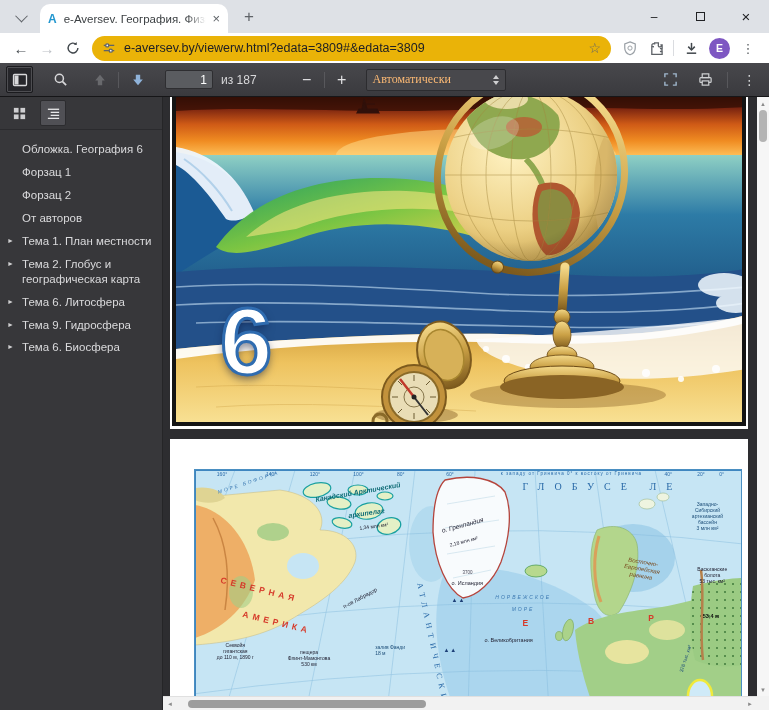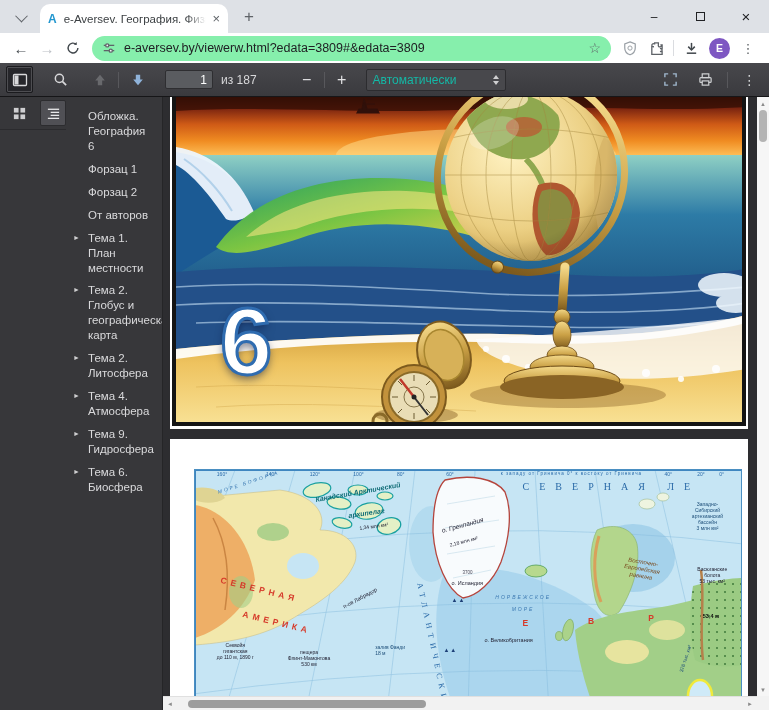--- a/index.html
+++ b/index.html
@@ -19,48 +19,48 @@
   .wincontrols{margin-left:auto;display:flex;height:33px;align-items:center;}
   .wc{width:46px;height:33px;display:flex;align-items:center;justify-content:center;color:#202124;font-size:12px;cursor:pointer;}
   .wc.max span{display:block;width:9px;height:9px;border:1.2px solid #202124;}
   .wc.close{font-size:15px;}
 
   
   .toolbar{height:30px;background:#fff;display:flex;align-items:center;padding:0 8px;flex:0 0 auto;}
   .nav-btn{width:26px;height:26px;display:flex;align-items:center;justify-content:center;color:#41474c;font-size:15px;cursor:pointer;border-radius:50%;}
   .nav-btn.fwd{color:#bdc1c6;}
   .nav-btn svg{display:block;}
-  .omnibox{flex:1;height:25px;background:#86efac;border-radius:13px;display:flex;align-items:center;padding:0 10px;margin:0 6px;min-width:0;}
+  .omnibox{flex:1;height:25px;background:#eab308;border-radius:13px;display:flex;align-items:center;padding:0 10px;margin:0 6px;min-width:0;}
   .omnibox .url{flex:1;font-size:12.5px;color:#202124;white-space:nowrap;overflow:hidden;margin-left:8px;}
   .omnibox .star{color:#5f6368;font-size:14px;cursor:pointer;margin-left:6px;}
   .tb-ic{width:26px;height:26px;display:flex;align-items:center;justify-content:center;color:#5f6368;cursor:pointer;}
   .tb-ic.kebab{font-size:13px;color:#5f6368;}
   .tb-divider{width:1px;height:16px;background:#dadce0;margin:0 4px;}
   .avatar{width:21px;height:21px;border-radius:50%;display:flex;align-items:center;justify-content:center;color:#fff;font-size:10.5px;font-weight:bold;margin:0 5px;cursor:pointer;}
 
   
   .pdfbar{height:34px;background:linear-gradient(#48484c,#3a3a3e);border-bottom:1px solid #161618;display:flex;align-items:center;color:#d2d2d4;flex:0 0 auto;padding:0 6px;}
   .pbtn{width:27px;height:27px;display:flex;align-items:center;justify-content:center;border-radius:2px;cursor:pointer;flex:0 0 auto;}
   .pbtn.toggled{background:#26262a;border:1px solid #1b1b1e;box-shadow:0 0 0 1px #4e4e52 inset;}
   .pbtn.dis{opacity:.45;}
   .pdiv{width:1px;height:16px;background:#58585c;margin:0 5px;flex:0 0 auto;}
   .pageinput{width:48px;height:19px;background:#5a5c60;border:1px solid #2e2e31;border-radius:2px;color:#fff;font-size:12px;text-align:right;padding:0 5px;margin-left:14px;}
   .pagecount{font-size:12px;color:#d8d8da;margin-left:8px;white-space:nowrap;}
   .zbtn{width:24px;height:24px;display:flex;align-items:center;justify-content:center;font-size:16px;color:#e2e2e4;cursor:pointer;}
   .zoomsel{width:140px;height:22px;background:#48484c;border:1px solid #2c2c2f;border-radius:2px;display:flex;align-items:center;padding:0 6px;margin-left:12px;cursor:pointer;}
-  .zoomsel span.val{flex:1;font-size:12px;color:#14b8a6;}
+  .zoomsel span.val{flex:1;font-size:12px;color:#fdba74;font-family:Liberation Serif, serif;}
   .spin{display:flex;flex-direction:column;gap:2px;}
   .spin i{display:block;width:0;height:0;border-left:3.5px solid transparent;border-right:3.5px solid transparent;}
   .spin i.up{border-bottom:4px solid #cfcfd1;}
   .spin i.dn{border-top:4px solid #cfcfd1;}
   .pright{margin-left:auto;display:flex;align-items:center;}
 
   
   .content{flex:1;display:flex;min-height:0;}
-  .sidebar{width:163px;background:#37373a;border-right:1px solid #252527;flex:0 0 auto;display:flex;}
+  .sidebar{width:163px;background:#37373a;border-right:1px solid #252527;flex:0 0 auto;display:flex;flex-direction:column;}
   .sb-icons{height:33px;display:flex;align-items:center;padding-left:6px;gap:8px;border-bottom:1px solid #2b2b2e;flex:0 0 auto;}
   .sb-btn{width:26px;height:26px;display:flex;align-items:center;justify-content:center;border-radius:2px;cursor:pointer;color:#cfcfd1;}
   .sb-btn.active{background:#505055;border:1px solid #2c2c2f;}
   .outline{padding:8px 0;overflow:hidden;}
   .oi{position:relative;padding:4px 8px 4px 22px;color:#dadadc;font-size:11.5px;line-height:1.3;cursor:pointer;}
   .oi .tri{position:absolute;left:7px;top:6px;font-size:7px;color:#cfcfd1;}
   .viewer{flex:1;position:relative;background:#2d2d30;overflow:hidden;}
 
   .page{position:absolute;left:7px;width:578px;}
   .page1{top:0;background:#fff;padding:0 2px 3px;}
@@ -259,22 +259,21 @@
             </svg>
         </span>
       </div>
       <div class="outline">
           <div class="oi item"><span>Обложка. География 6</span></div>
           <div class="oi item"><span>Форзац 1</span></div>
           <div class="oi item"><span>Форзац 2</span></div>
           <div class="oi item"><span>От авторов</span></div>
           <div class="oi topic"><span class="tri">►</span><span>Тема 1. План местности</span></div>
           <div class="oi topic"><span class="tri">►</span><span>Тема 2. Глобус и географическая карта</span></div>
-          <div class="oi topic"><span class="tri">►</span><span>Тема 2. Литосфера</span></div>
-          <div class="oi topic"><span class="tri">►</span><span>Тема 4. Атмосфера</span></div>
+          <div class="oi topic"><span class="tri">►</span><span>Тема 6. Литосфера</span></div>
           <div class="oi topic"><span class="tri">►</span><span>Тема 9. Гидросфера</span></div>
           <div class="oi topic"><span class="tri">►</span><span>Тема 6. Биосфера</span></div>
         </div>
     </div>
 
     <div class="viewer">
 
       <div class="page page1">
         <div class="cover">
           <svg width="570" height="325" viewBox="0 0 570 325" preserveAspectRatio="none">
@@ -514,21 +513,21 @@
               <span class="tick" style="left: 21%;">120°</span>
               <span class="tick" style="left: 29%;">100°</span>
               <span class="tick" style="left: 37%;">80°</span>
               <span class="tick" style="left: 46%;">60°</span>
               <span class="tick" style="left: 86%;">40°</span>
               <span class="tick" style="left: 92%;">20°</span>
               <span class="tick" style="left: 96%;">0°</span>
             </div>
           <div class="map-labels">
               <span class="ml ml-frame" style="left: 56%; top: 0.6%;">к западу от Гринвича   0°   к востоку от Гринвича</span>
-              <span class="ml ml-ocean-big" style="left: 60%; top: 4.5%;">СЕВЕРНАЯ  ЛЕ</span>
+              <span class="ml ml-ocean-big" style="left: 60%; top: 4.5%;">ГЛОБУСЕ  ЛЕ</span>
               <span class="ml ml-sea-sm" style="left: 4%; top: 8%; transform: rotate(-18deg);">МОРЕ БОФОРТА</span>
               <span class="ml ml-arch" style="left: 22%; top: 11%; transform: rotate(-10deg);">Канадский Арктический</span>
               <span class="ml ml-arch" style="left: 28%; top: 17.5%; transform: rotate(-8deg);">архипелаг</span>
               <span class="ml ml-tiny" style="left: 30%; top: 23%; transform: rotate(-8deg);">1,34 млн км²</span>
               <span class="ml ml-geo-i" style="left: 45%; top: 24%; transform: rotate(-15deg);">о. Гренландия</span>
               <span class="ml ml-tiny" style="left: 46.5%; top: 30%; transform: rotate(-15deg);">2,18 млн км²</span>
               <span class="ml ml-micro" style="left: 49%; top: 42%;">3700</span>
               <span class="ml ml-geo" style="left: 47%; top: 46%;">о. Исландия</span>
               <span class="ml ml-sea-sm" style="left: 55%; top: 52%;">НОРВЕЖСКОЕ</span>
               <span class="ml ml-sea-sm" style="left: 58%; top: 57%;">МОРЕ</span>

